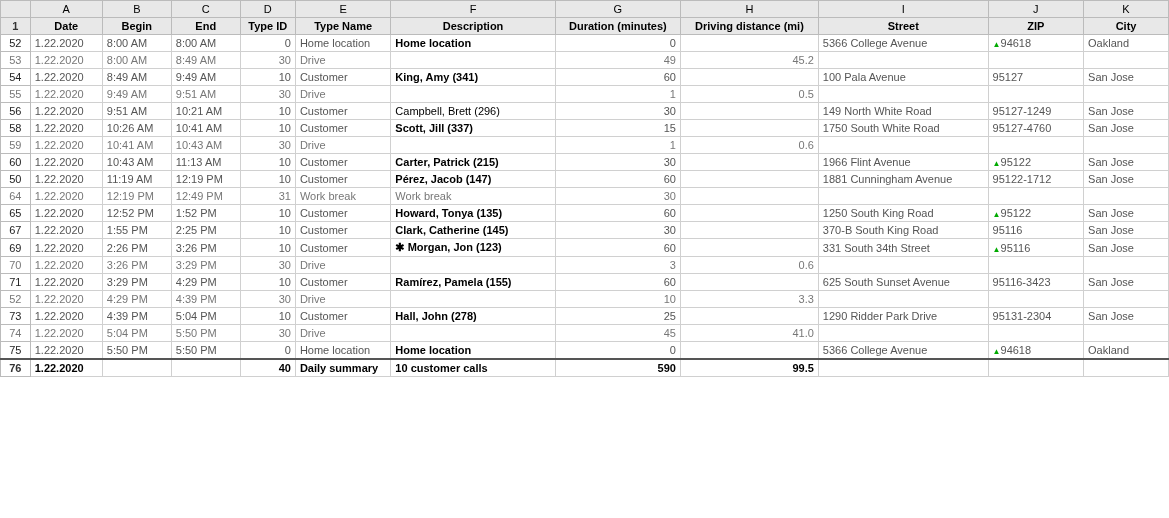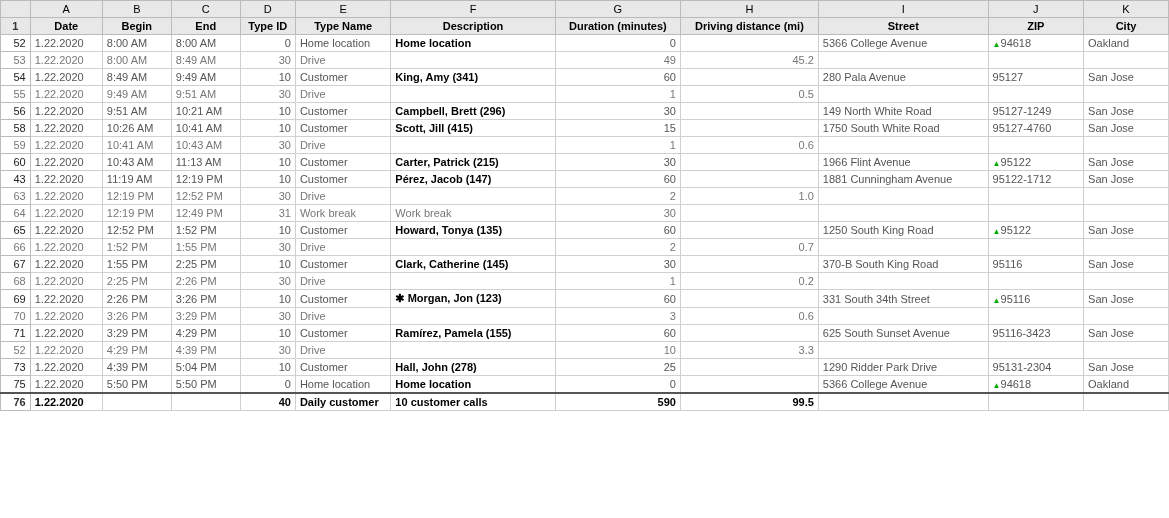--- a/index.html
+++ b/index.html
@@ -44,21 +44,21 @@
       background: #e8e8e8;
       font-weight: bold;
       text-align: center;
       border: 1px solid #bbb;
       font-size: 11px;
     }
 
     
     .row-num {
       background: #e8e8e8;
-      text-align: right;
+      text-align: center;
       color: #333;
       font-size: 11px;
       border: 1px solid #bbb;
     }
 
     
     .col-letter {
       background: #e8e8e8;
       text-align: center;
       font-weight: normal;
@@ -187,21 +187,21 @@
         <tr class="data-row">
           <td class="row-num">54</td>
           <td style="color: rgb(85, 85, 85);">1.22.2020</td>
           <td style="color: rgb(85, 85, 85);">8:49 AM</td>
           <td style="color: rgb(85, 85, 85);">9:49 AM</td>
           <td style="text-align: right; color: rgb(85, 85, 85);">10</td>
           <td style="color: rgb(85, 85, 85);">Customer</td>
           <td style="font-weight: bold; color: rgb(0, 0, 0);">King, Amy (341)</td>
           <td style="text-align: right; color: rgb(85, 85, 85);">60</td>
           <td style="text-align: right; color: rgb(85, 85, 85);"></td>
-          <td style="color: rgb(85, 85, 85);">280 Pala Avenue</td>
+          <td style="color: rgb(85, 85, 85);">100 Pala Avenue</td>
           <td style="color: rgb(85, 85, 85);">95127</td>
           <td style="color: rgb(85, 85, 85);">San Jose</td>
         </tr>
         <tr class="drive-row">
           <td class="row-num">55</td>
           <td style="color: rgb(119, 119, 119);">1.22.2020</td>
           <td style="color: rgb(119, 119, 119);">9:49 AM</td>
           <td style="color: rgb(119, 119, 119);">9:51 AM</td>
           <td style="text-align: right; color: rgb(119, 119, 119);">30</td>
           <td style="color: rgb(119, 119, 119);">Drive</td>
@@ -212,35 +212,35 @@
           <td style="color: rgb(85, 85, 85);"></td>
           <td style="color: rgb(85, 85, 85);"></td>
         </tr>
         <tr class="data-row">
           <td class="row-num">56</td>
           <td style="color: rgb(85, 85, 85);">1.22.2020</td>
           <td style="color: rgb(85, 85, 85);">9:51 AM</td>
           <td style="color: rgb(85, 85, 85);">10:21 AM</td>
           <td style="text-align: right; color: rgb(85, 85, 85);">10</td>
           <td style="color: rgb(85, 85, 85);">Customer</td>
-          <td style="font-weight: bold; color: rgb(0, 0, 0); margin-left: 20px;">Campbell, Brett (296)</td>
+          <td style="font-weight: normal; color: rgb(0, 0, 0); margin-left: 20px;">Campbell, Brett (296)</td>
           <td style="text-align: right; color: rgb(85, 85, 85);">30</td>
           <td style="text-align: right; color: rgb(85, 85, 85);"></td>
           <td style="color: rgb(85, 85, 85);">149 North White Road</td>
           <td style="color: rgb(85, 85, 85);">95127-1249</td>
           <td style="color: rgb(85, 85, 85);">San Jose</td>
         </tr>
         <tr class="data-row">
           <td class="row-num">58</td>
           <td style="color: rgb(85, 85, 85);">1.22.2020</td>
           <td style="color: rgb(85, 85, 85);">10:26 AM</td>
           <td style="color: rgb(85, 85, 85);">10:41 AM</td>
           <td style="text-align: right; color: rgb(85, 85, 85);">10</td>
           <td style="color: rgb(85, 85, 85);">Customer</td>
-          <td style="font-weight: bold; color: rgb(0, 0, 0);">Scott, Jill (415)</td>
+          <td style="font-weight: bold; color: rgb(0, 0, 0);">Scott, Jill (337)</td>
           <td style="text-align: right; color: rgb(85, 85, 85);">15</td>
           <td style="text-align: right; color: rgb(85, 85, 85);"></td>
           <td style="color: rgb(85, 85, 85);">1750 South White Road</td>
           <td style="color: rgb(85, 85, 85);">95127-4760</td>
           <td style="color: rgb(85, 85, 85);">San Jose</td>
         </tr>
         <tr class="drive-row">
           <td class="row-num">59</td>
           <td style="color: rgb(119, 119, 119);">1.22.2020</td>
           <td style="color: rgb(119, 119, 119);">10:41 AM</td>
@@ -262,46 +262,32 @@
           <td style="text-align: right; color: rgb(85, 85, 85);">10</td>
           <td style="color: rgb(85, 85, 85);">Customer</td>
           <td style="font-weight: bold; color: rgb(0, 0, 0);">Carter, Patrick (215)</td>
           <td style="text-align: right; color: rgb(85, 85, 85);">30</td>
           <td style="text-align: right; color: rgb(85, 85, 85);"></td>
           <td style="color: rgb(85, 85, 85);">1966 Flint Avenue</td>
           <td style="color: rgb(85, 85, 85);"><span class="green-tick" style="font-size: 8px; color: rgb(0, 170, 0);">▲</span>95122</td>
           <td style="color: rgb(85, 85, 85);">San Jose</td>
         </tr>
         <tr class="data-row">
-          <td class="row-num">43</td>
+          <td class="row-num">50</td>
           <td style="color: rgb(85, 85, 85);">1.22.2020</td>
           <td style="color: rgb(85, 85, 85);">11:19 AM</td>
           <td style="color: rgb(85, 85, 85);">12:19 PM</td>
           <td style="text-align: right; color: rgb(85, 85, 85);">10</td>
           <td style="color: rgb(85, 85, 85);">Customer</td>
           <td style="font-weight: bold; color: rgb(0, 0, 0);">Pérez, Jacob (147)</td>
           <td style="text-align: right; color: rgb(85, 85, 85);">60</td>
           <td style="text-align: right; color: rgb(85, 85, 85);"></td>
           <td style="color: rgb(85, 85, 85);">1881 Cunningham Avenue</td>
           <td style="color: rgb(85, 85, 85);">95122-1712</td>
           <td style="color: rgb(85, 85, 85);">San Jose</td>
-        </tr>
-        <tr class="drive-row">
-          <td class="row-num">63</td>
-          <td style="color: rgb(119, 119, 119);">1.22.2020</td>
-          <td style="color: rgb(119, 119, 119);">12:19 PM</td>
-          <td style="color: rgb(119, 119, 119);">12:52 PM</td>
-          <td style="text-align: right; color: rgb(119, 119, 119);">30</td>
-          <td style="color: rgb(119, 119, 119);">Drive</td>
-          <td style="color: rgb(119, 119, 119);"></td>
-          <td style="text-align: right; color: rgb(119, 119, 119);">2</td>
-          <td style="text-align: right; color: rgb(119, 119, 119);">1.0</td>
-          <td style="color: rgb(85, 85, 85);"></td>
-          <td style="color: rgb(85, 85, 85);"></td>
-          <td style="color: rgb(85, 85, 85);"></td>
         </tr>
         <tr class="workbreak-row">
           <td class="row-num">64</td>
           <td style="color: rgb(119, 119, 119);">1.22.2020</td>
           <td style="color: rgb(119, 119, 119);">12:19 PM</td>
           <td style="color: rgb(119, 119, 119);">12:49 PM</td>
           <td style="text-align: right; color: rgb(119, 119, 119);">31</td>
           <td style="color: rgb(119, 119, 119);">Work break</td>
           <td style="color: rgb(119, 119, 119);">Work break</td>
           <td style="text-align: right; color: rgb(119, 119, 119);">30</td>
@@ -317,62 +303,34 @@
           <td style="color: rgb(85, 85, 85);">1:52 PM</td>
           <td style="text-align: right; color: rgb(85, 85, 85);">10</td>
           <td style="color: rgb(85, 85, 85);">Customer</td>
           <td style="font-weight: bold; color: rgb(0, 0, 0);">Howard, Tonya (135)</td>
           <td style="text-align: right; color: rgb(85, 85, 85);">60</td>
           <td style="text-align: right; color: rgb(85, 85, 85);"></td>
           <td style="color: rgb(85, 85, 85);">1250 South King Road</td>
           <td style="color: rgb(85, 85, 85);"><span class="green-tick" style="font-size: 8px; color: rgb(0, 170, 0);">▲</span>95122</td>
           <td style="color: rgb(85, 85, 85);">San Jose</td>
         </tr>
-        <tr class="drive-row">
-          <td class="row-num">66</td>
-          <td style="color: rgb(119, 119, 119);">1.22.2020</td>
-          <td style="color: rgb(119, 119, 119);">1:52 PM</td>
-          <td style="color: rgb(119, 119, 119);">1:55 PM</td>
-          <td style="text-align: right; color: rgb(119, 119, 119);">30</td>
-          <td style="color: rgb(119, 119, 119);">Drive</td>
-          <td style="color: rgb(119, 119, 119);"></td>
-          <td style="text-align: right; color: rgb(119, 119, 119);">2</td>
-          <td style="text-align: right; color: rgb(119, 119, 119);">0.7</td>
-          <td style="color: rgb(85, 85, 85);"></td>
-          <td style="color: rgb(85, 85, 85);"></td>
-          <td style="color: rgb(85, 85, 85);"></td>
-        </tr>
         <tr class="data-row">
           <td class="row-num">67</td>
           <td style="color: rgb(85, 85, 85);">1.22.2020</td>
           <td style="color: rgb(85, 85, 85);">1:55 PM</td>
           <td style="color: rgb(85, 85, 85);">2:25 PM</td>
           <td style="text-align: right; color: rgb(85, 85, 85);">10</td>
           <td style="color: rgb(85, 85, 85);">Customer</td>
           <td style="font-weight: bold; color: rgb(0, 0, 0);">Clark, Catherine (145)</td>
           <td style="text-align: right; color: rgb(85, 85, 85);">30</td>
           <td style="text-align: right; color: rgb(85, 85, 85);"></td>
           <td style="color: rgb(85, 85, 85);">370-B South King Road</td>
           <td style="color: rgb(85, 85, 85);">95116</td>
           <td style="color: rgb(85, 85, 85);">San Jose</td>
         </tr>
-        <tr class="drive-row">
-          <td class="row-num">68</td>
-          <td style="color: rgb(119, 119, 119);">1.22.2020</td>
-          <td style="color: rgb(119, 119, 119);">2:25 PM</td>
-          <td style="color: rgb(119, 119, 119);">2:26 PM</td>
-          <td style="text-align: right; color: rgb(119, 119, 119);">30</td>
-          <td style="color: rgb(119, 119, 119);">Drive</td>
-          <td style="color: rgb(119, 119, 119);"></td>
-          <td style="text-align: right; color: rgb(119, 119, 119);">1</td>
-          <td style="text-align: right; color: rgb(119, 119, 119);">0.2</td>
-          <td style="color: rgb(85, 85, 85);"></td>
-          <td style="color: rgb(85, 85, 85);"></td>
-          <td style="color: rgb(85, 85, 85);"></td>
-        </tr>
         <tr class="data-row">
           <td class="row-num">69</td>
           <td style="color: rgb(85, 85, 85);">1.22.2020</td>
           <td style="color: rgb(85, 85, 85);">2:26 PM</td>
           <td style="color: rgb(85, 85, 85);">3:26 PM</td>
           <td style="text-align: right; color: rgb(85, 85, 85);">10</td>
           <td style="color: rgb(85, 85, 85);">Customer</td>
           <td style="font-weight: bold; color: rgb(0, 0, 0);">✱ Morgan, Jon (123)</td>
           <td style="text-align: right; color: rgb(85, 85, 85);">60</td>
           <td style="text-align: right; color: rgb(85, 85, 85);"></td>
@@ -428,20 +386,34 @@
           <td style="color: rgb(85, 85, 85);">4:39 PM</td>
           <td style="color: rgb(85, 85, 85);">5:04 PM</td>
           <td style="text-align: right; color: rgb(85, 85, 85);">10</td>
           <td style="color: rgb(85, 85, 85);">Customer</td>
           <td style="font-weight: bold; color: rgb(0, 0, 0);">Hall, John (278)</td>
           <td style="text-align: right; color: rgb(85, 85, 85);">25</td>
           <td style="text-align: right; color: rgb(85, 85, 85);"></td>
           <td style="color: rgb(85, 85, 85);">1290 Ridder Park Drive</td>
           <td style="color: rgb(85, 85, 85);">95131-2304</td>
           <td style="color: rgb(85, 85, 85);">San Jose</td>
+        </tr>
+        <tr class="drive-row">
+          <td class="row-num">74</td>
+          <td style="color: rgb(119, 119, 119);">1.22.2020</td>
+          <td style="color: rgb(119, 119, 119);">5:04 PM</td>
+          <td style="color: rgb(119, 119, 119);">5:50 PM</td>
+          <td style="text-align: right; color: rgb(119, 119, 119);">30</td>
+          <td style="color: rgb(119, 119, 119);">Drive</td>
+          <td style="color: rgb(119, 119, 119);"></td>
+          <td style="text-align: right; color: rgb(119, 119, 119);">45</td>
+          <td style="text-align: right; color: rgb(119, 119, 119);">41.0</td>
+          <td style="color: rgb(85, 85, 85);"></td>
+          <td style="color: rgb(85, 85, 85);"></td>
+          <td style="color: rgb(85, 85, 85);"></td>
         </tr>
         <tr class="data-row">
           <td class="row-num">75</td>
           <td style="color: rgb(85, 85, 85);">1.22.2020</td>
           <td style="color: rgb(85, 85, 85);">5:50 PM</td>
           <td style="color: rgb(85, 85, 85);">5:50 PM</td>
           <td style="text-align: right; color: rgb(85, 85, 85);">0</td>
           <td style="color: rgb(85, 85, 85);">Home location</td>
           <td style="font-weight: bold; color: rgb(0, 0, 0);">Home location</td>
           <td style="text-align: right; color: rgb(85, 85, 85);">0</td>
@@ -449,21 +421,21 @@
           <td style="color: rgb(85, 85, 85);">5366 College Avenue</td>
           <td style="color: rgb(85, 85, 85);"><span class="green-tick" style="font-size: 8px; color: rgb(0, 170, 0);">▲</span>94618</td>
           <td style="color: rgb(85, 85, 85);">Oakland</td>
         </tr>
         <tr class="summary-row">
           <td class="row-num">76</td>
           <td style="color: rgb(0, 0, 0); font-weight: bold;">1.22.2020</td>
           <td style="color: rgb(85, 85, 85);"></td>
           <td style="color: rgb(85, 85, 85);"></td>
           <td style="text-align: right; color: rgb(0, 0, 0); font-weight: bold;">40</td>
-          <td style="color: rgb(0, 0, 0); font-weight: bold;">Daily customer</td>
+          <td style="color: rgb(0, 0, 0); font-weight: bold;">Daily summary</td>
           <td style="color: rgb(0, 0, 0); font-weight: bold;">10 customer calls</td>
           <td style="text-align: right; color: rgb(0, 0, 0); font-weight: bold;">590</td>
           <td style="text-align: right; color: rgb(0, 0, 0); font-weight: bold;">99.5</td>
           <td style="color: rgb(85, 85, 85);"></td>
           <td style="color: rgb(85, 85, 85);"></td>
           <td style="color: rgb(85, 85, 85);"></td>
         </tr>
       </tbody>
   </table>
 </div>

